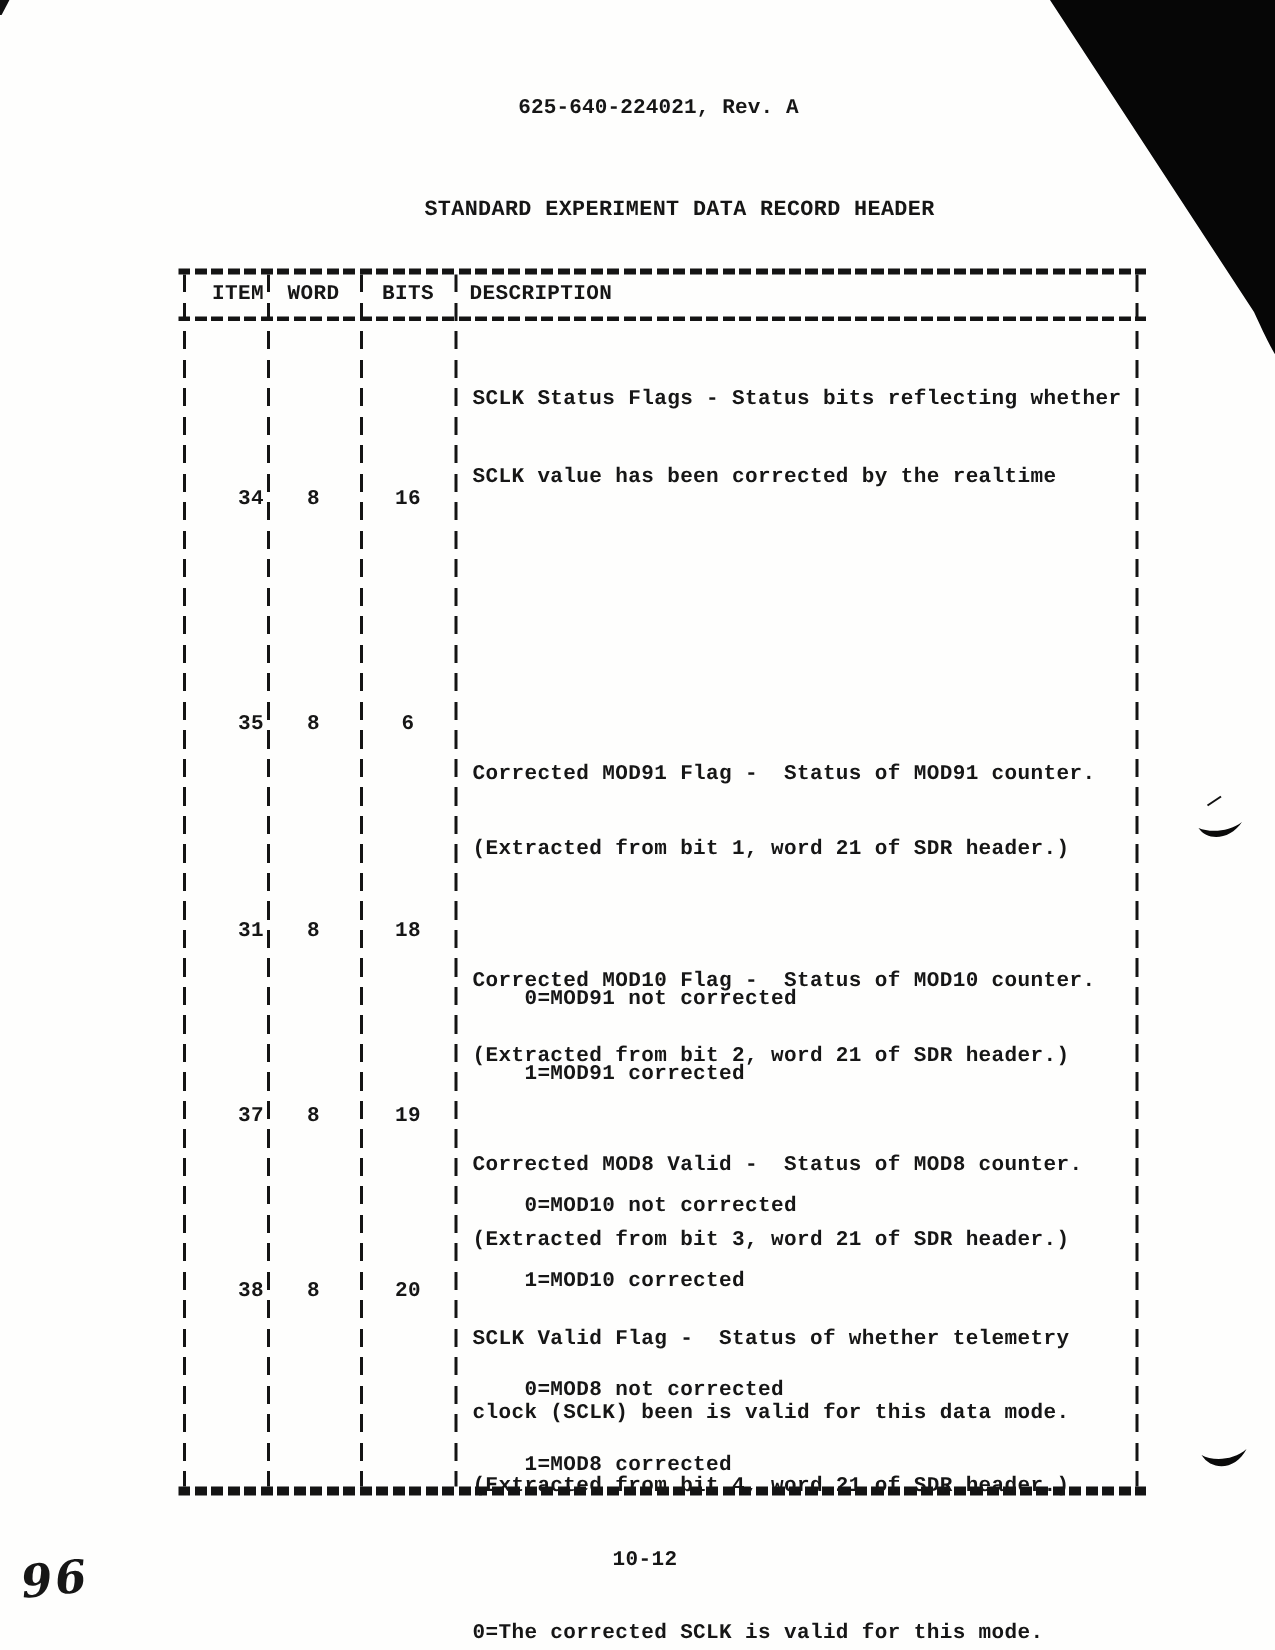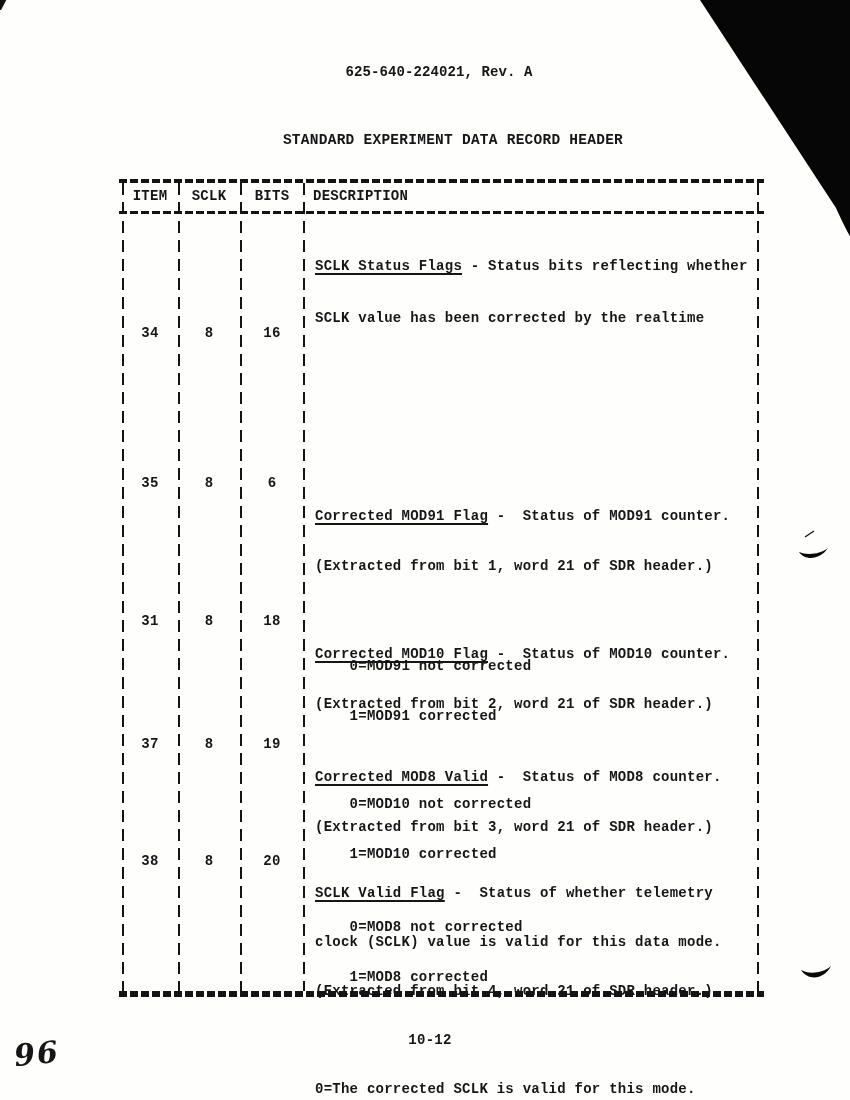--- a/index.html
+++ b/index.html
@@ -20,31 +20,31 @@
   }
   .hline.top{top:179px;height:4px;}
   .hline.sep{top:211px;height:3px;}
   .hline.bottom{top:991px;height:6px;}
   .vline{
     top:183px;height:808px;width:2px;
     background:repeating-linear-gradient(to bottom,#141414 0 12px,transparent 12px 19px);
   }
   
   .cell{position:absolute;text-align:center;white-space:pre;}
-  .c-item{left:124px;width:52px;}
+  .c-item{left:124px;width:52px;text-align:right;}
   .c-word{left:180px;width:58px;}
   .c-bits{left:242px;width:60px;}
   .c-desc{left:313px;text-align:center;}
   
   .desc-block{position:absolute;left:315px;width:444px;white-space:pre;}
   .desc-block .ln{overflow:visible;}
   .lh20 .ln{height:20px;line-height:20px;}
   .lh18 .ln{height:18px;line-height:18px;}
   .lh17 .ln{height:17px;line-height:17px;}
-  .u{text-decoration:underline;text-decoration-thickness:1.5px;text-underline-offset:3px;}
+  .u{text-decoration-thickness:1.5px;text-underline-offset:3px;}
   
   .corner-triangle{left:698px;top:0;width:152px;height:236px;}
   .corner-mark{left:0;top:0;width:7px;height:10px;background:#111;
     clip-path:polygon(0 0,90% 0,15% 100%,0 100%);}
   .ink1{left:797px;top:528px;}
   .ink2{left:799px;top:960px;}
   .handwritten{
     left:14px;top:1036px;font-family:"DejaVu Serif","Liberation Serif",serif;
     font-style:italic;font-weight:700;font-size:30px;transform:rotate(-6deg);
     letter-spacing:2px;color:#161616;
@@ -73,21 +73,21 @@
   <div class="abs hline top"></div>
   <div class="abs hline sep"></div>
   <div class="abs hline bottom"></div>
   <div class="abs vline" style="left:122px"></div>
   <div class="abs vline" style="left:178px"></div>
   <div class="abs vline" style="left:240px"></div>
   <div class="abs vline" style="left:303px"></div>
   <div class="abs vline" style="left:757px"></div>
 
   <div class="cell c-item" style="top:188px">ITEM</div>
-  <div class="cell c-word" style="top:188px">SCLK</div>
+  <div class="cell c-word" style="top:188px">WORD</div>
   <div class="cell c-bits" style="top:188px">BITS</div>
   <div class="cell c-desc" style="top:188px">DESCRIPTION</div>
 
   <div class="desc-block lh20" style="top:224px">
     <div class="ln"><span class="u">SCLK Status Flags</span><span> - Status bits reflecting whether</span></div>
     <div class="ln">SCLK value has been corrected by the realtime</div>
   </div>
 
   <div class="cell c-item" style="top:325px">34</div>
   <div class="cell c-word" style="top:325px">8</div>
@@ -124,21 +124,21 @@
     <div class="ln"></div>
     <div class="ln">    0=MOD8 not corrected</div>
     <div class="ln">    1=MOD8 corrected</div>
   </div>
 
   <div class="cell c-item" style="top:853px">38</div>
   <div class="cell c-word" style="top:853px">8</div>
   <div class="cell c-bits" style="top:853px">20</div>
   <div class="desc-block lh17" style="top:853px">
     <div class="ln"><span class="u">SCLK Valid Flag</span><span> -  Status of whether telemetry</span></div>
-    <div class="ln">clock (SCLK) value is valid for this data mode.</div>
+    <div class="ln">clock (SCLK) been is valid for this data mode.</div>
     <div class="ln">(Extracted from bit 4, word 21 of SDR header.)</div>
     <div class="ln"></div>
     <div class="ln">0=The corrected SCLK is valid for this mode.</div>
     
     
     
   </div>
 
   <div class="abs center page-number">10-12</div>
   <div class="abs handwritten">96</div>

